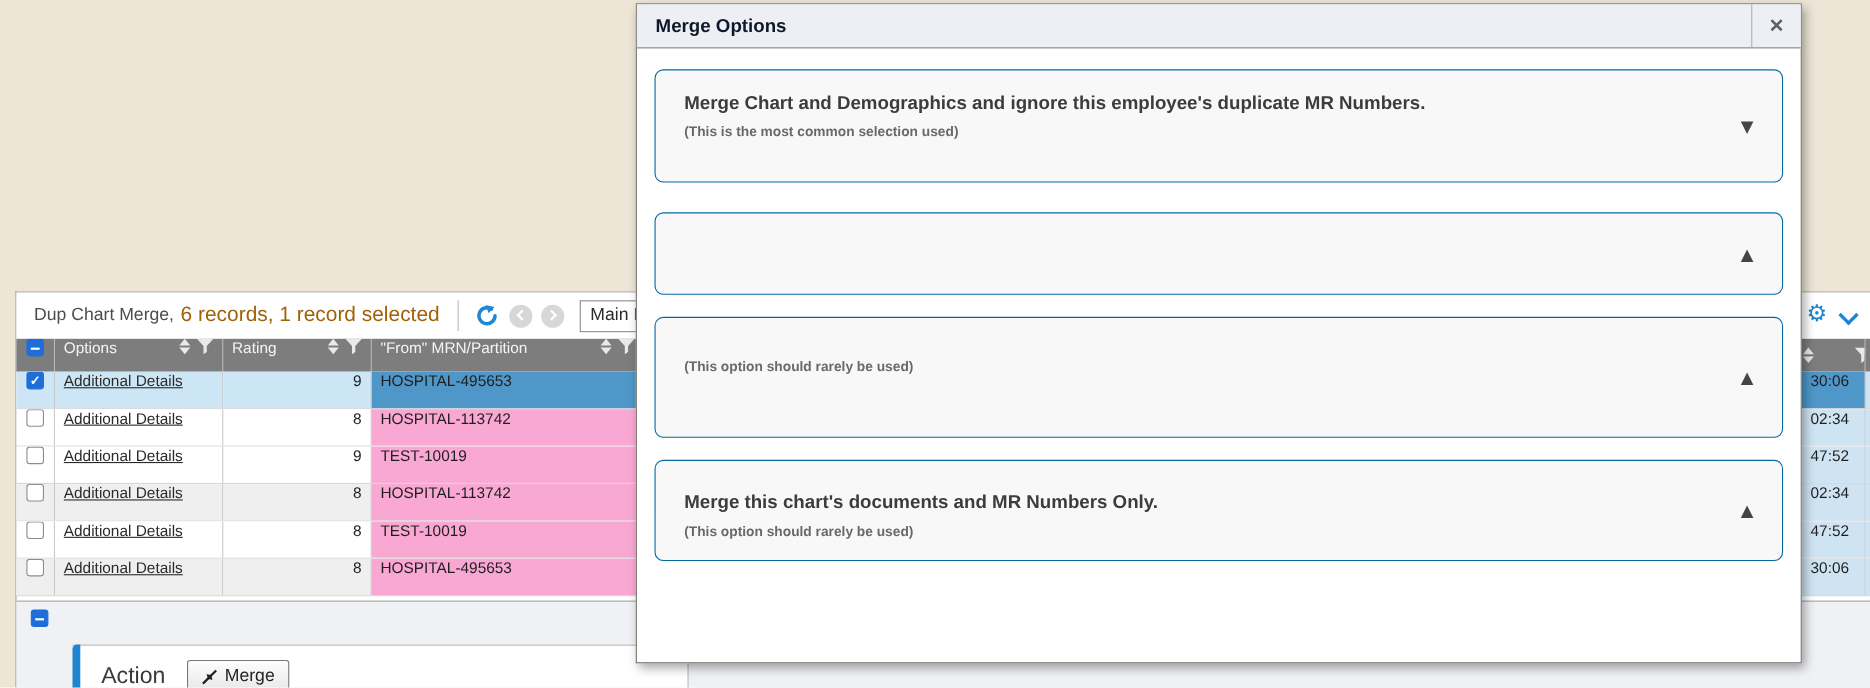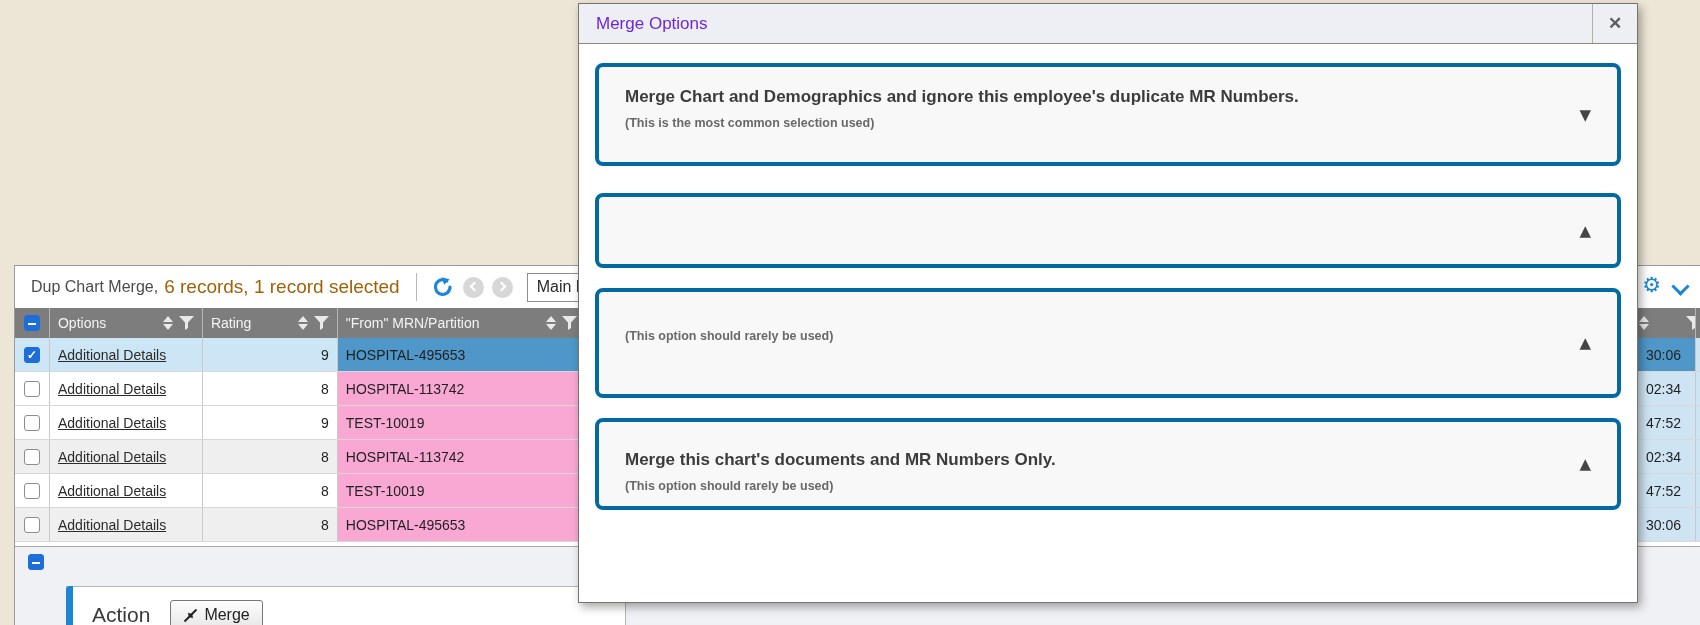--- a/index.html
+++ b/index.html
@@ -45,21 +45,21 @@
   .bluechev:before { content:""; position:absolute; left:1px; top:2px; width:10px; height:10px;
     border-right:3px solid #1c86d2; border-bottom:3px solid #1c86d2; transform:rotate(45deg); }
 
   
   .grid { position:absolute; left:0; top:42px; width:100%; }
   .trow, .thead { display:flex; width:100%; }
   .thead { height:30px; background:#7d7d7d; }
   .trow { height:34px; background:#fff; border-bottom:1px solid #d8d8d8; }
   .trow.shaded .c.cb, .trow.shaded .c.opt, .trow.shaded .c.rat, .trow.shaded .c.fill { background:#efefef; }
   .trow.selected .c.cb, .trow.selected .c.opt, .trow.selected .c.rat, .trow.selected .c.fill { background:#cde6f6; }
-  .c { height:100%; display:flex; align-items:center; padding:0 8px; font-size:14px; color:#1f1f1f;
+  .c { height:100%; display:flex; align-items:flex-start; padding:0 8px; font-size:14px; color:#1f1f1f;
        border-right:1px solid #c9c9c9; overflow:hidden; white-space:nowrap; }
   .thead .c { border-right:1px solid rgba(255,255,255,.45); color:#f4f4f4; font-size:14px; }
   .c.cb   { width:35px; justify-content:center; }
   .c.opt  { width:153px; }
   .c.rat  { width:135px; justify-content:flex-end; }
   .c.mrn  { width:248px; background:#f9a8d4; }
   .c.fill { width:852px; border-right:none; }
   .c.time { width:259px; background:#cfe4f2; justify-content:flex-end; padding-right:14px; }
   .c.sliver { width:4px; border-right:none; background:#cfe4f2; padding:0; }
   .thead .c.mrn, .thead .c.time, .thead .c.fill, .thead .c.sliver { background:transparent; }
@@ -98,29 +98,29 @@
   .modal {
     position:absolute; left:578px; top:3px; width:1060px; height:600px;
     background:#fff; border:1px solid #77746a;
     box-shadow:3px 4px 9px rgba(0,0,0,.35);
   }
   .modal-header {
     position:absolute; left:0; top:0; width:100%; height:40px;
     background:#edeff5; border-bottom:1px solid #8b887e;
     display:flex; align-items:center;
   }
-  .modal-title { font-size:17px; font-weight:normal; color:#6d28d9; padding-left:17px; }
+  .modal-title { font-size:17px; font-weight:bold; color:#0f172a; padding-left:17px; }
   .modal-close {
     position:absolute; right:0; top:0; width:45px; height:39px; border-left:1px solid #b3afa6;
     display:flex; align-items:center; justify-content:center; cursor:pointer;
     font-size:17px; font-weight:bold; color:#5f5f5f;
   }
   .modal-body { position:absolute; left:0; top:40px; width:100%; height:560px; padding:19px 16px; }
   .option-box {
-    position:relative; width:100%; background:#f8f8f8; border:4px solid #0369a1; border-radius:8px;
+    position:relative; width:100%; background:#f8f8f8; border:1px solid #0369a1; border-radius:8px;
     padding:0 60px 0 26px; cursor:pointer;
   }
   .option-box .obtitle { font-size:17px; font-weight:bold; color:#3c3c3c; }
   .option-box .obsub { font-size:12.5px; color:#696969; margin-top:9px;font-weight:bold; }
   .ob1 { height:103px; padding-top:20px; margin-bottom:27px; }
   .ob2 { height:75px; display:flex; align-items:center; margin-bottom:20px; }
   .ob3 { height:110px; padding-top:28px; margin-bottom:20px; }
   .ob4 { height:92px; padding-top:28px; }
   .ob-arrow { position:absolute; right:26px; top:50%; transform:translateY(-50%);
     font-size:15px; color:#454545; cursor:pointer; font-family:"DejaVu Sans", sans-serif; }

